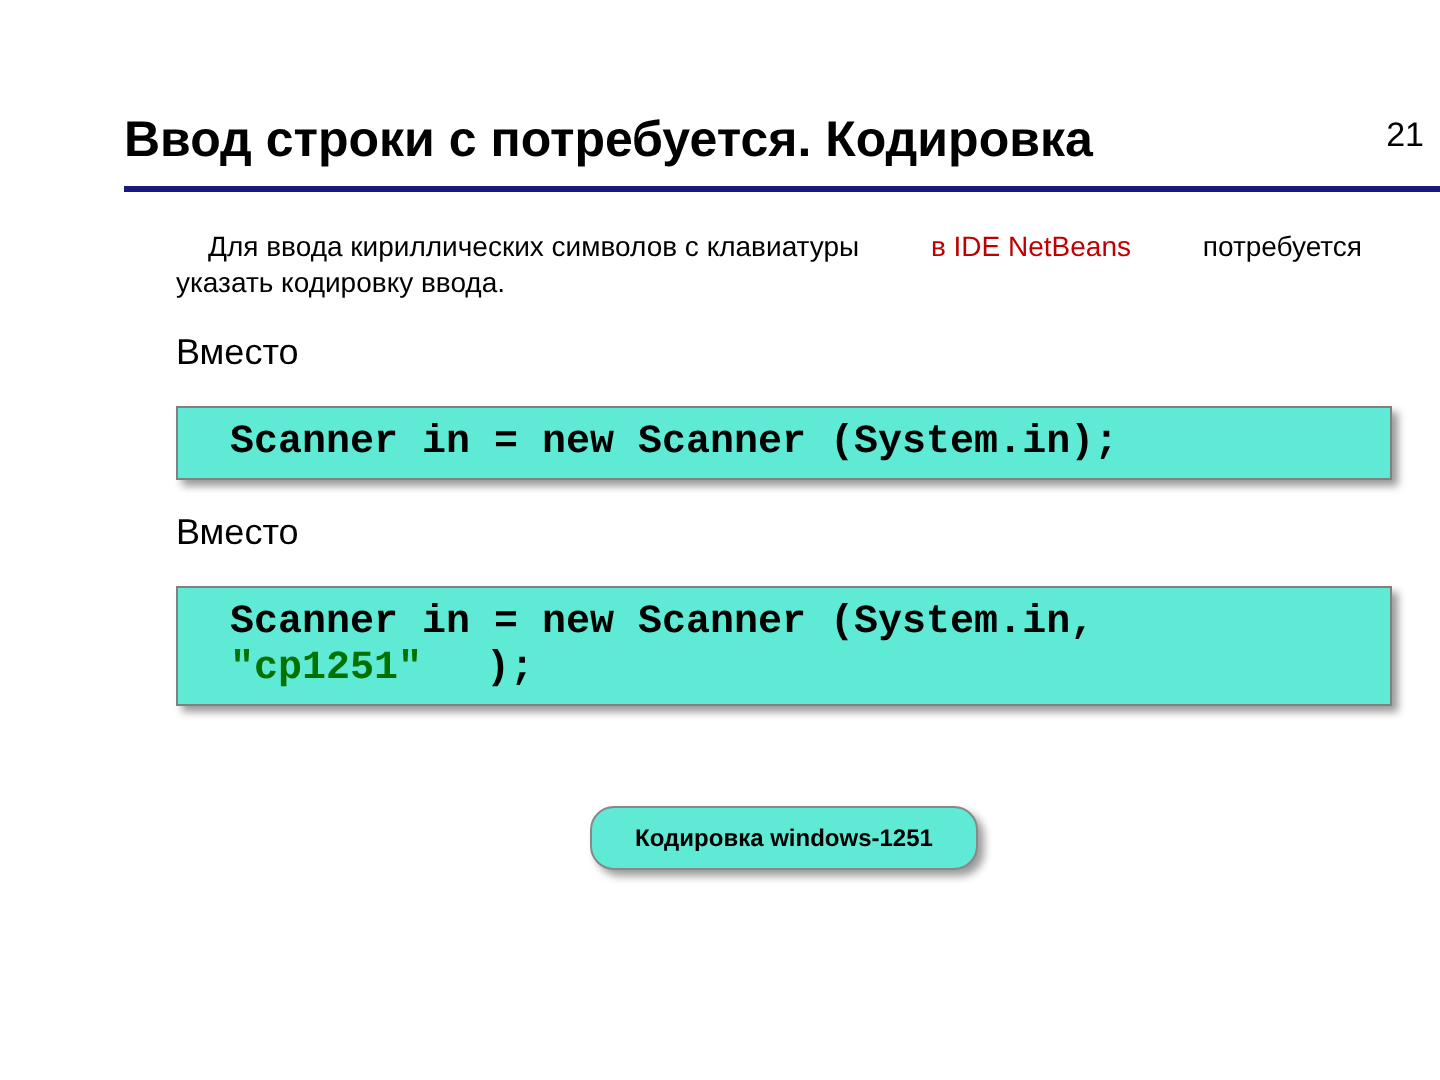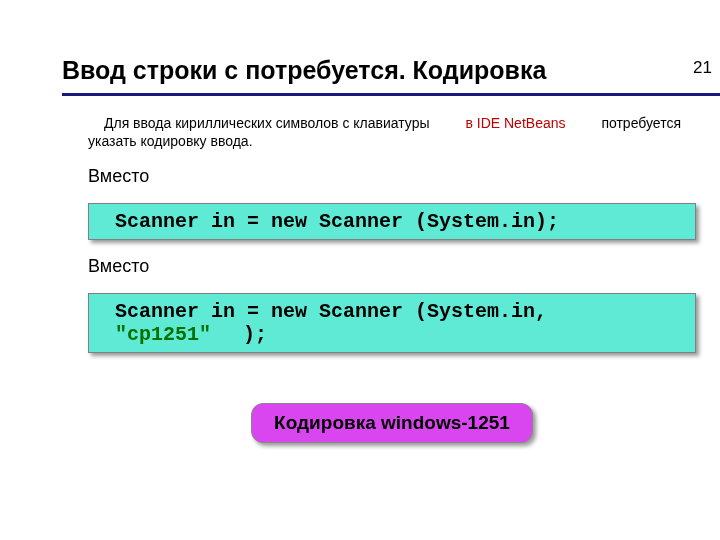--- a/index.html
+++ b/index.html
@@ -55,26 +55,26 @@
     font-weight: bold;
     color: #000;
   }
   .code-box .cp { color: #007000; }
   .badge-wrap {
     margin-top: 34px;
     text-align: center;
   }
   .badge {
     display: inline-block;
-    background: #d946ef;
+    background: #5eead4;
     border: 1px solid #888;
     border-radius: 12px;
     box-shadow: 3px 3px 4px rgba(0,0,0,0.4);
     padding: 8px 22px;
-    font-size: 19px;
+    font-size: 12px;
     font-weight: bold;
     color: #000;
   }
 </style>
 </head>
 <body>
 
 <div class="page-number">21</div>
 
 <h1 class="slide-title">Ввод строки с потребуется. Кодировка</h1>

